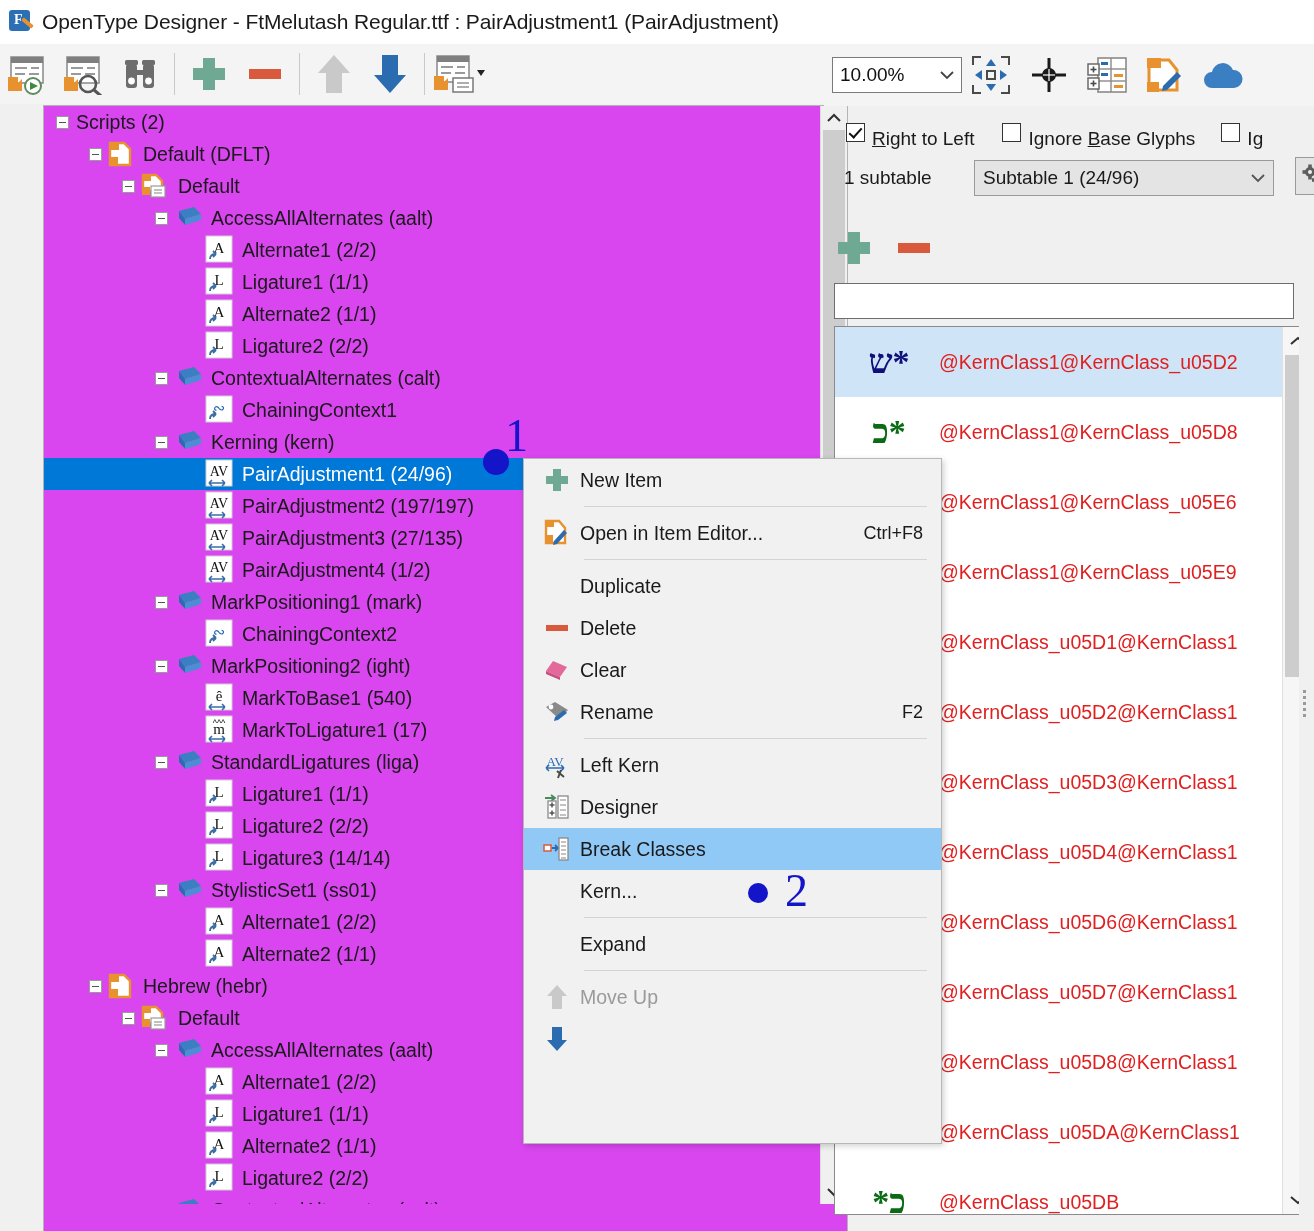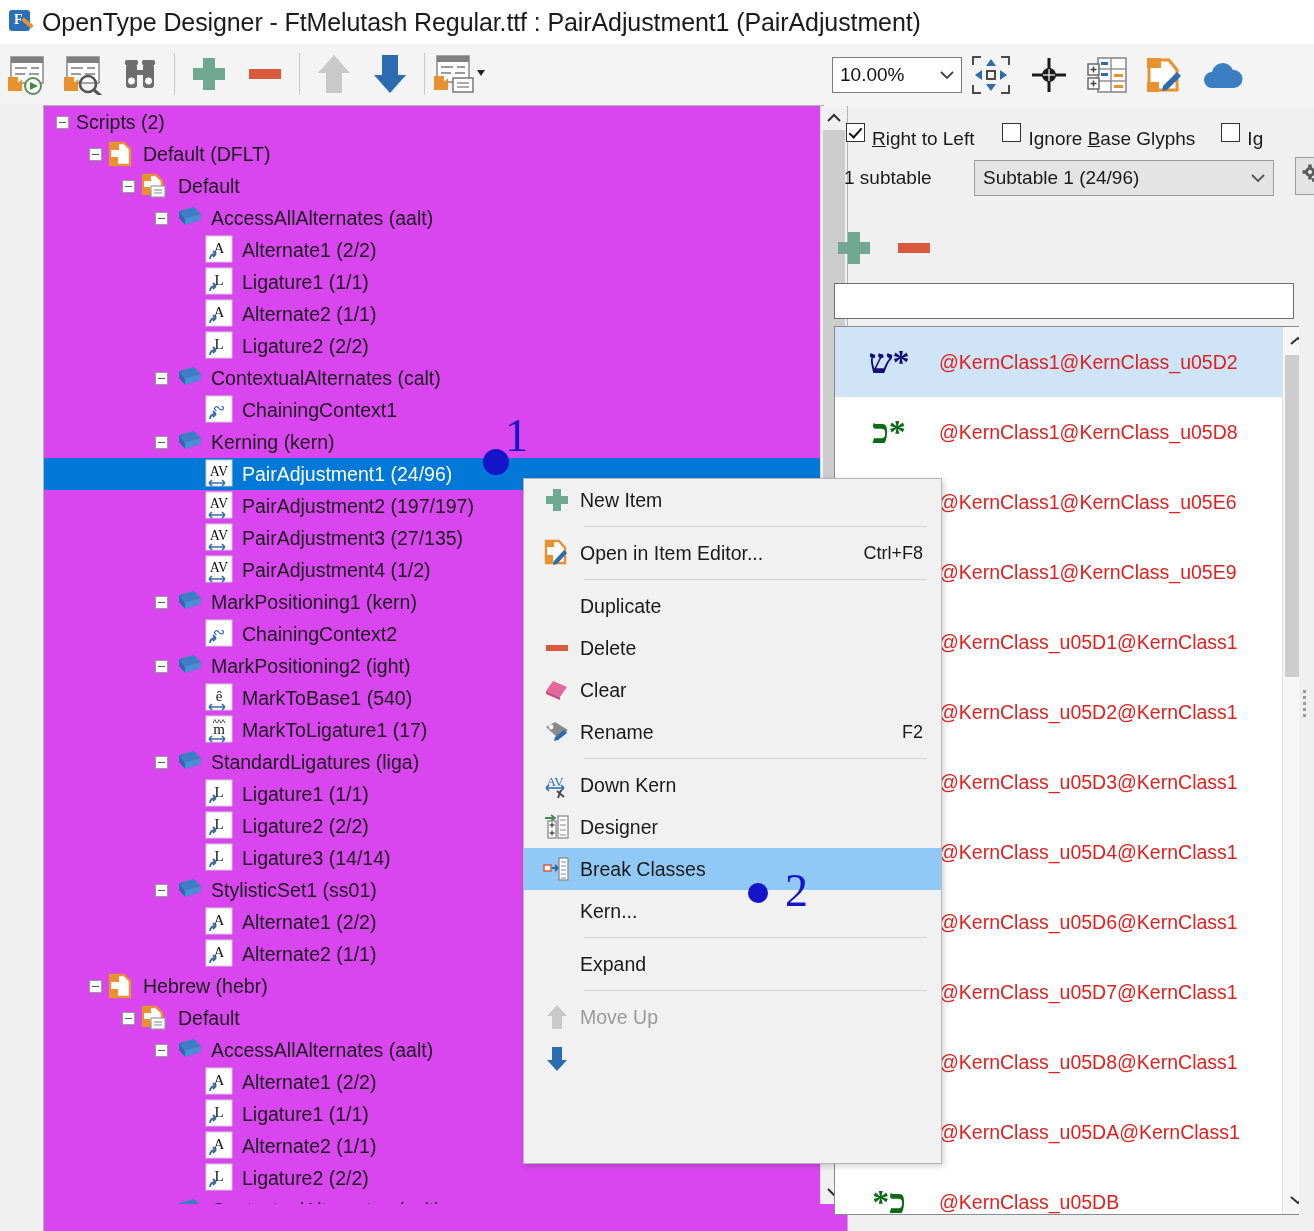--- a/index.html
+++ b/index.html
@@ -34,21 +34,21 @@
   }
   .app-icon .f {
     position: absolute; left: 6px; top: 3px; color: #fff;
     font-size: 14px; font-weight: bold; font-family: "Liberation Serif", serif;
   }
   .app-icon .pen {
     position: absolute; left: 13px; top: 12px; width: 13px; height: 4px;
     background: #e8922f; transform: rotate(40deg); border-radius: 1px;
   }
   .title-text {
-    font-size: 25px; color: #1a1a1a; white-space: nowrap;
+    font-size: 21px; color: #1a1a1a; white-space: nowrap;
     letter-spacing: -0.1px;
   }
 
   
   .left-toolbar {
     position: absolute; left: 0; top: 44px; width: 824px; height: 60px;
     background: #f4f4f4;
     display: flex; align-items: center;
   }
   .tb-btn {
@@ -101,21 +101,21 @@
   .sb-arrow {
     width: 26px; height: 24px; display: flex; align-items: center;
     justify-content: center; color: #404040; font-size: 12px;
   }
   .sb-thumb {
     position: absolute; left: 2px; width: 22px; background: #cdcdcd;
   }
 
   
   .ctx-menu {
-    position: absolute; left: 523px; top: 478px;
+    position: absolute; left: 523px; top: 458px;
     width: 419px; height: 686px;
     background: #f1f1f1; border: 1px solid #b6b6b6;
     box-sizing: border-box; z-index: 50;
     box-shadow: 2px 2px 6px rgba(0,0,0,0.18);
   }
   .ctx-item {
     position: relative; height: 42px; display: flex; align-items: center;
     padding-left: 10px; box-sizing: border-box;
   }
   .ctx-item.hl { background: #90c8f6; }
@@ -534,21 +534,21 @@
           <div class="tree-row">
             <span style="display:inline-block;width:111px;"></span>
             <span class="expander"></span>
             <span class="tree-icon">
               <svg width="32" height="26" viewBox="0 0 32 26">
                 <path d="M7 6 L22 2 L29 9 L13 14 Z" fill="#3a7fc1"></path>
                 <path d="M7 6 L13 14 L13 20 L7 13 Z" fill="#2b6cb0"></path>
                 <path d="M13 14 L29 9 L29 15 L13 20 Z" fill="#4a8fd1"></path>
               </svg>
             </span>
-            <span class="tree-label">MarkPositioning1 (kern)</span>
+            <span class="tree-label">MarkPositioning1 (mark)</span>
           </div>
           <div class="tree-row">
             <span style="display:inline-block;width:144px;"></span>
             <span style="display:inline-block;width:13px;"></span>
             <span class="tree-icon">
               <svg width="30" height="30" viewBox="0 0 30 30">
                 <rect x="1" y="1" width="26" height="26" fill="#fff" stroke="#d0d0d0" stroke-width="1"></rect>
                 <text x="14" y="18" font-size="15" font-family="Liberation Serif, serif" text-anchor="middle" fill="#2b6cb0">∾</text>
                 <path d="M5 24 q0 -5 6 -5 m0 0 l-3 -3 m3 3 l-3 3" stroke="#3a6ea5" stroke-width="1.8" fill="none"></path>
               </svg>
@@ -856,21 +856,21 @@
         </div>
         <div class="ctx-sep"></div>
         <div class="ctx-item">
           <span class="ctx-icon">
             <svg width="28" height="28" viewBox="0 0 28 28">
               <text x="12" y="15" font-size="13" font-family="Liberation Serif, serif" text-anchor="middle" fill="#2b6cb0">AV</text>
               <path d="M3 17 h18 M3 17 l3 -3 M3 17 l3 3 M21 17 l-3 -3 M21 17 l-3 3" stroke="#2b6cb0" stroke-width="1.5" fill="none"></path>
               <path d="M14 20 l7 6 M18 19 l-3 8" stroke="#4a4a4a" stroke-width="2"></path>
             </svg>
           </span>
-          <span class="ctx-label">Down Kern</span>
+          <span class="ctx-label">Left Kern</span>
           <span class="ctx-accel"></span>
         </div>
         <div class="ctx-item">
           <span class="ctx-icon">
             <svg width="28" height="28" viewBox="0 0 28 28">
               <path d="M2 5 h9 M8 2 l4 3 l-4 3" stroke="#4a8a5a" stroke-width="1.8" fill="none"></path>
               <rect x="5" y="8" width="8" height="17" fill="#fff" stroke="#8a8a8a" stroke-width="1.3"></rect>
               <rect x="15" y="3" width="10" height="22" fill="#fff" stroke="#8a8a8a" stroke-width="1.3"></rect>
               <g stroke="#9a9a9a" stroke-width="1.2">
                 <line x1="17" y1="7" x2="23" y2="7"></line>

